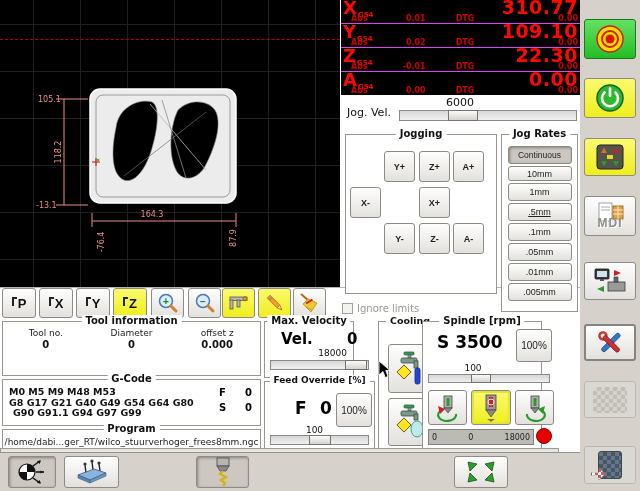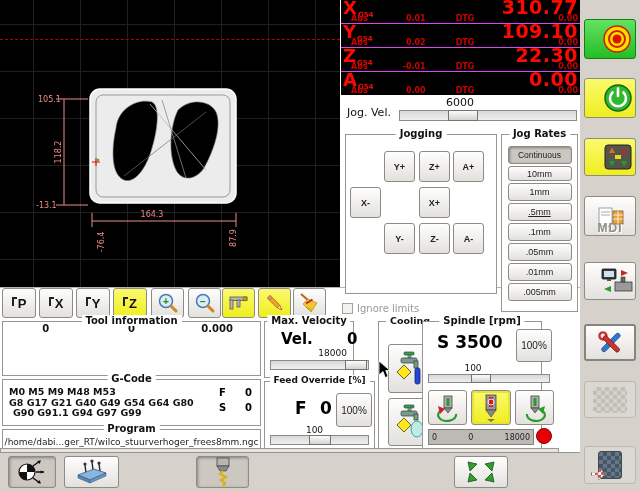--- a/index.html
+++ b/index.html
@@ -56,21 +56,21 @@
                      linear-gradient(45deg,#273848 25%,transparent 25%,transparent 75%,#273848 75%);
     background-size:8px 8px; background-position:0 0,4px 4px; border:1px solid #222; border-radius:3px; }
   .checker-red { background-color:#c44;
     background-image:linear-gradient(45deg,#fff 25%,transparent 25%,transparent 75%,#fff 75%),
                      linear-gradient(45deg,#fff 25%,transparent 25%,transparent 75%,#fff 75%);
     background-size:6px 6px; background-position:0 0,3px 3px; border:1px solid #833;
     clip-path:polygon(0 40%,55% 40%,55% 0,100% 50%,55% 100%,55% 60%,0 60%); }
 
   
   #side-col { left:580px; top:0; width:60px; height:491px; background:#d6d2cb; }
-  .side-btn { width:52px; height:40px; left:584px;justify-content:flex-end; }
+  .side-btn { width:52px; height:40px; left:584px; }
   .estop-bg { background:linear-gradient(#63e263,#25bd25); border-color:#1c7a1c; }
   .mdi-label { font-size:12px; font-weight:bold; color:#8e8e88; text-shadow:1px 1px 0 #fff; margin-top:-6px; letter-spacing:1px; }
 
   
   #bottom-bar { left:0; top:452px; width:580px; height:39px; background:#d6d2cb; border-top:1px solid #979390; }
   #bottom-scrollbar { left:0; top:448px; width:559px; height:5px; background:#e7e5e0; border:1px solid #9c9892; }
 
   .chk { width:11px; height:11px; border:1px solid #a5a19a; background:#f4f2ee; display:inline-block; }
   .dim-text { fill:#ee8a86; font-size:8px; font-family:"DejaVu Sans",sans-serif; }
 </style>
@@ -244,20 +244,25 @@
     <svg width="24" height="24" viewBox="0 0 24 24">
       <line x1="3" y1="3" x2="11" y2="10" stroke="#b06a20" stroke-width="2"></line>
       <polygon points="10,8 19,12 13,21 5,13" fill="#f0c830" stroke="#b8901a" stroke-width=".8"></polygon>
       <line x1="8" y1="12.5" x2="14.5" y2="8.5" stroke="#c22" stroke-width="2"></line>
       <line x1="8" y1="16" x2="14" y2="19" stroke="#b8901a" stroke-width=".7"></line>
     </svg>
   </button>
 
   <div class="frame" style="left:2px;top:321px;width:259px;height:55px;">
     <span class="frame-title">Tool information</span>
+    <div style="display:flex;margin-top:6px;text-align:center;font-size:9px;color:#222;">
+      <span style="width:86px;">Tool no.</span>
+      <span style="width:86px;">Diameter</span>
+      <span style="width:86px;">offset z</span>
+    </div>
     <div style="display:flex;margin-top:1px;text-align:center;font-size:10px;font-weight:bold;color:#111;">
       <span style="width:86px;">0</span>
       <span style="width:86px;">0</span>
       <span style="width:86px;">0.000</span>
     </div>
   </div>
 
   <div class="frame" style="left:2px;top:379px;width:259px;height:47px;">
     <span class="frame-title">G-Code</span>
     <div style="position:absolute;left:6px;top:6px;font-size:9.5px;font-weight:bold;color:#111;">M0 M5 M9 M48 M53</div>

